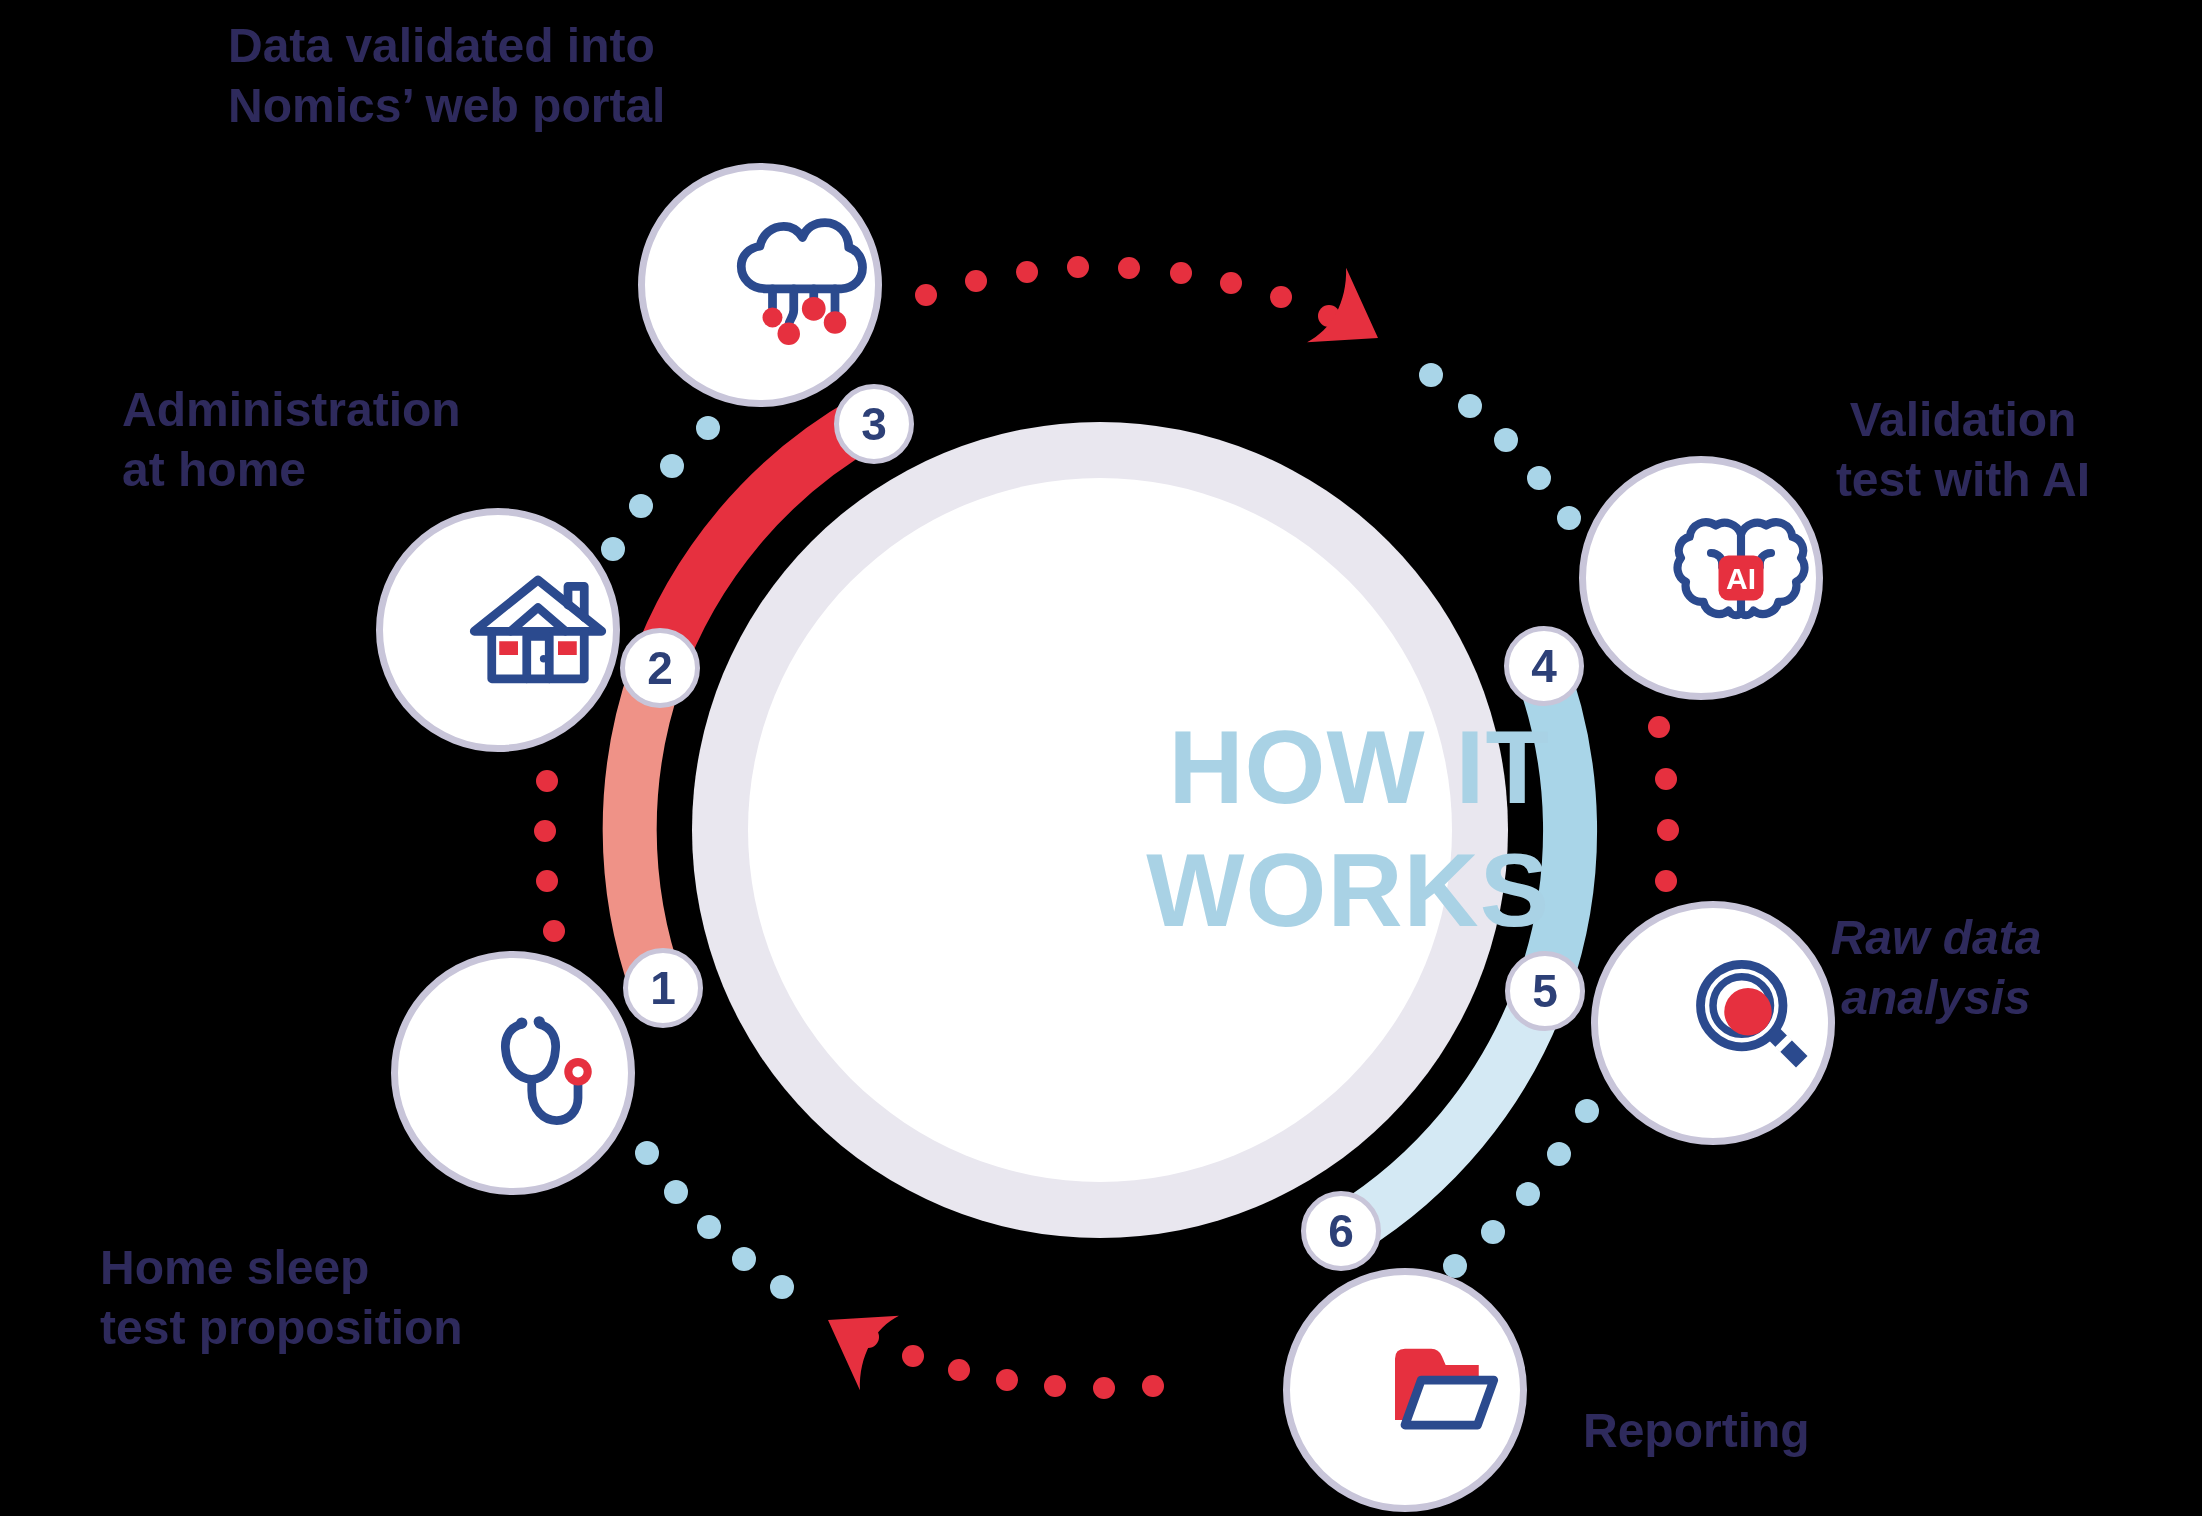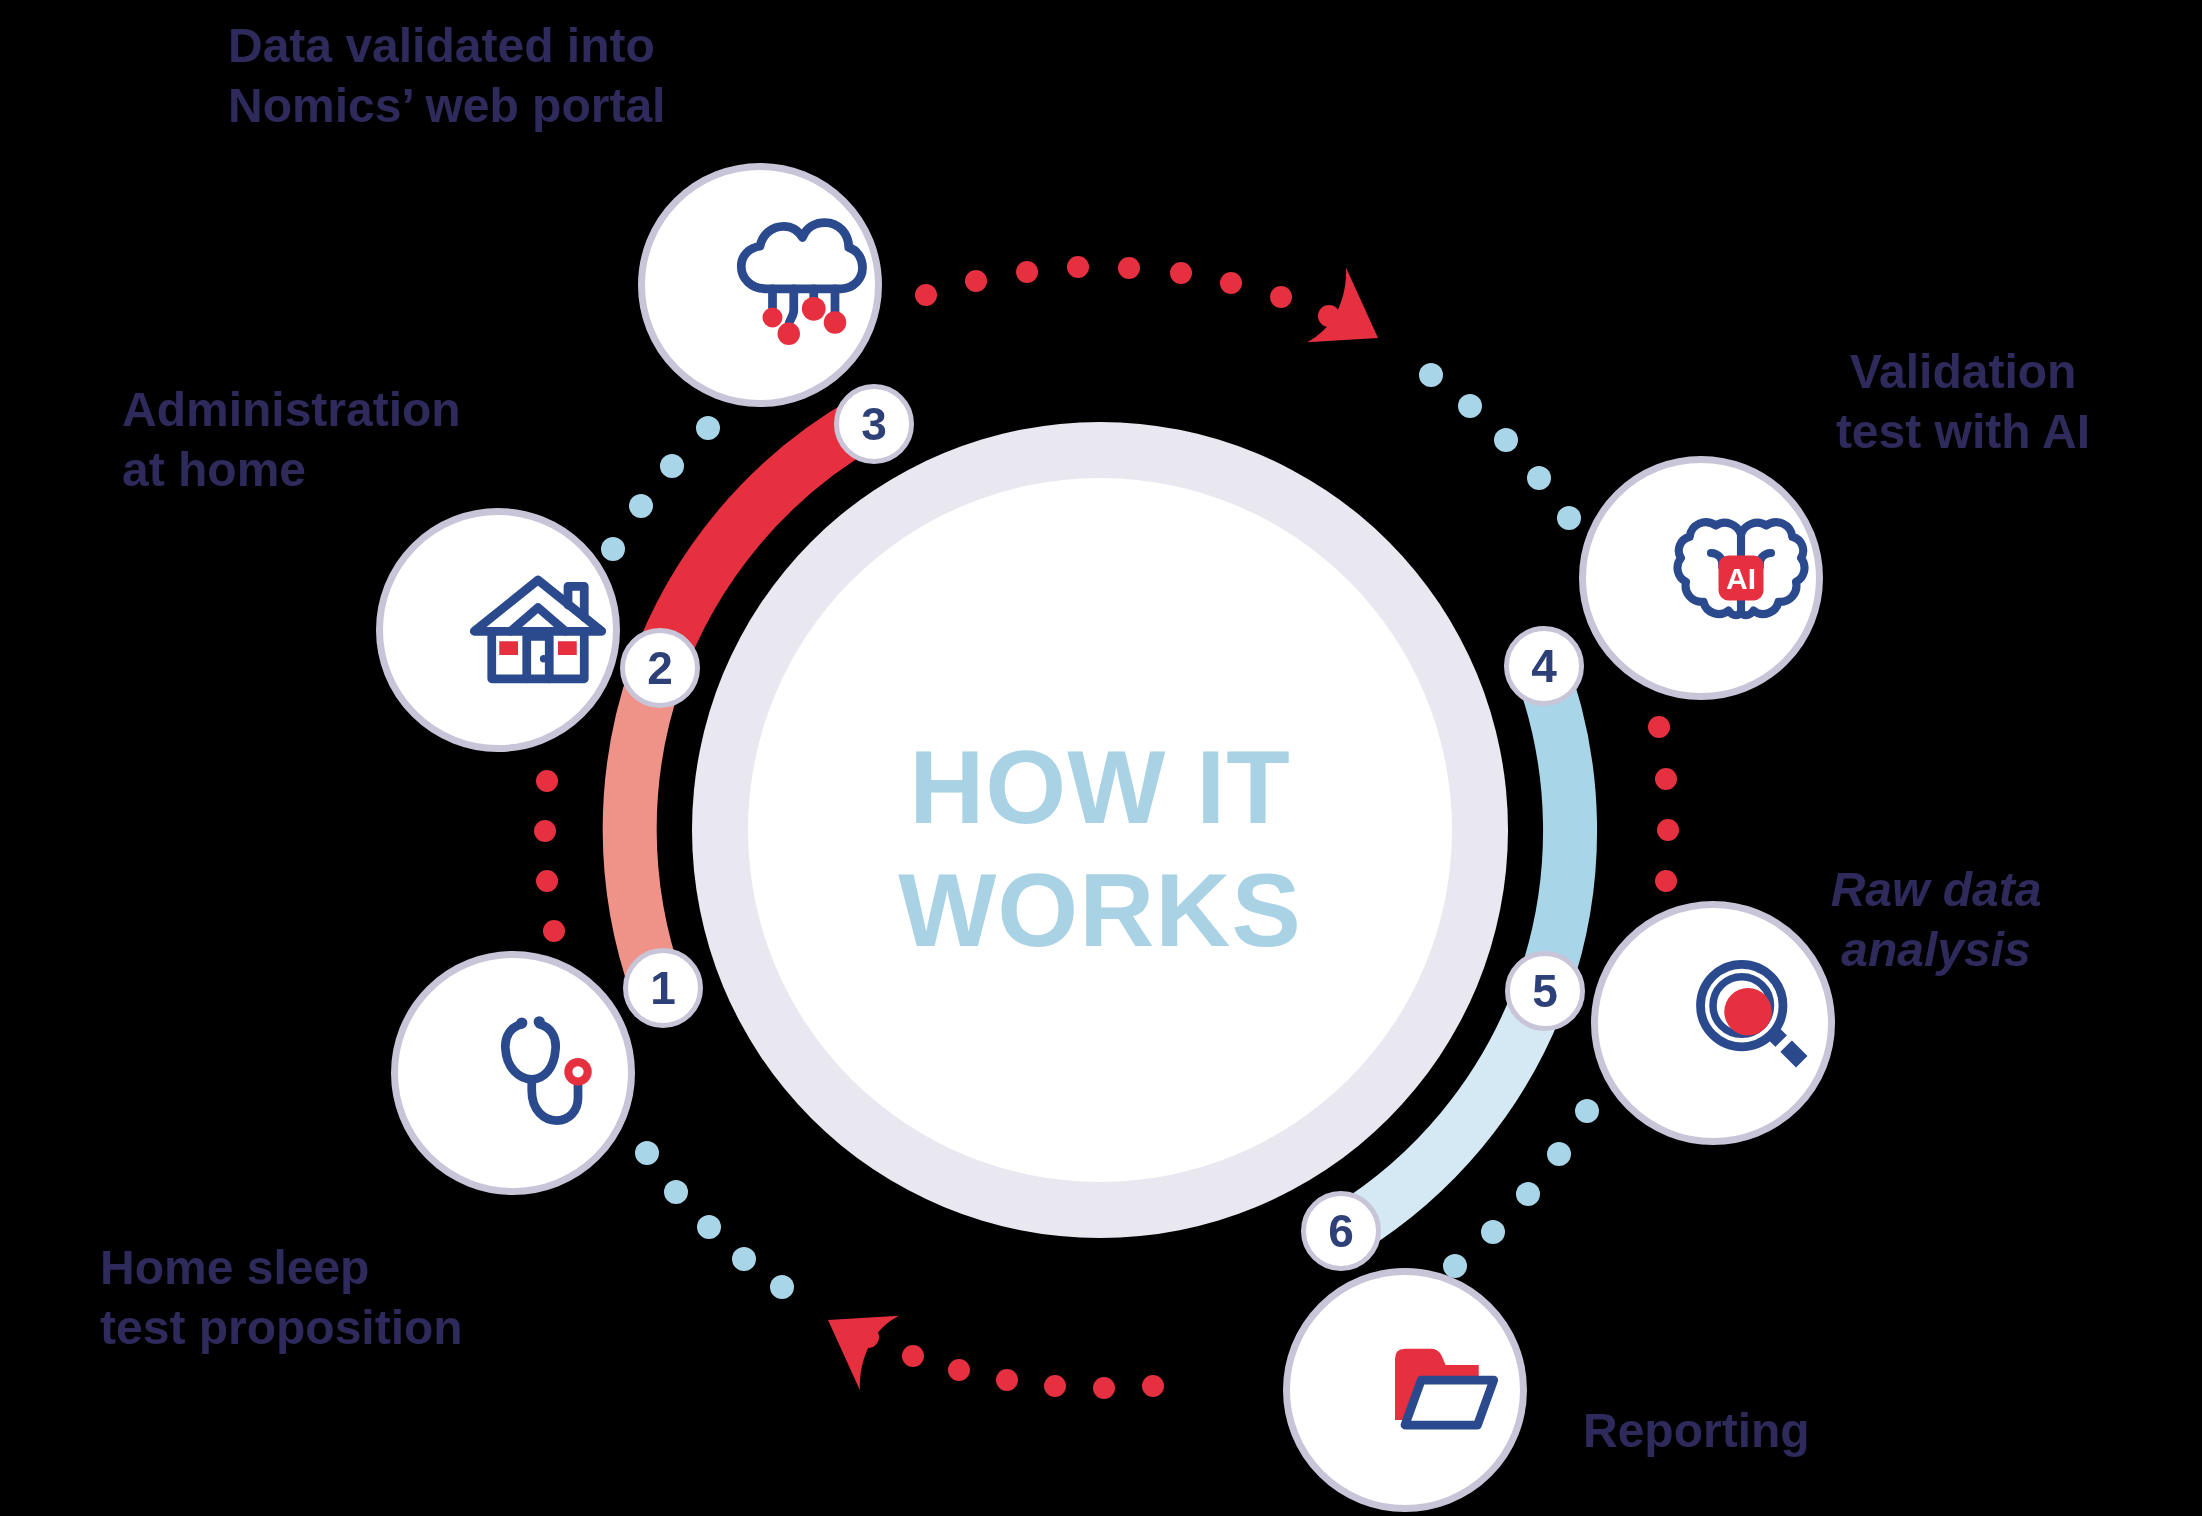--- a/index.html
+++ b/index.html
@@ -28,24 +28,24 @@
   .dotred{fill:var(--red);}
   .dotblue{fill:var(--light_blue);}
   .arrowred{fill:var(--red);}
   .icircle{position:absolute;width:230px;height:230px;border-radius:50%;background:#fff;
            border:7px solid var(--circle_border);display:flex;align-items:center;justify-content:flex-end;}
   .badge{position:absolute;width:70px;height:70px;border-radius:50%;background:#fff;
          border:5px solid var(--circle_border);display:flex;align-items:center;justify-content:center;
          font-size:46px;font-weight:600;color:var(--badge_navy);}
   .label{position:absolute;color:var(--text_navy);font-size:48px;line-height:1.25;font-weight:600;
          white-space:pre-line;}
-  .label.center-align{text-align:center;}
-  .center-title{position:absolute;left:650px;top:706px;width:900px;text-align:center;
+  .label.center-align{text-align:center;margin-top:48px;}
+  .center-title{position:absolute;left:650px;top:706px;width:900px;text-align:right;
                 font-size:104px;line-height:1.18;font-weight:700;color:var(--title_blue);
-                white-space:pre-line;letter-spacing:1px;margin-top:20px;}
+                white-space:pre-line;letter-spacing:1px;}
   .ic{stroke:var(--navy_stroke);fill:none;stroke-linecap:round;stroke-linejoin:round;}
   .fl-red{fill:var(--red);stroke:none;}
   .fl-navy{fill:var(--navy_stroke);stroke:none;}
   .fl-white{fill:#ffffff;stroke:none;}
   .st-white{stroke:#ffffff;fill:none;}
   svg text{font-family:"Liberation Sans",sans-serif;}
 </style>
 </head>
 <body>
 

